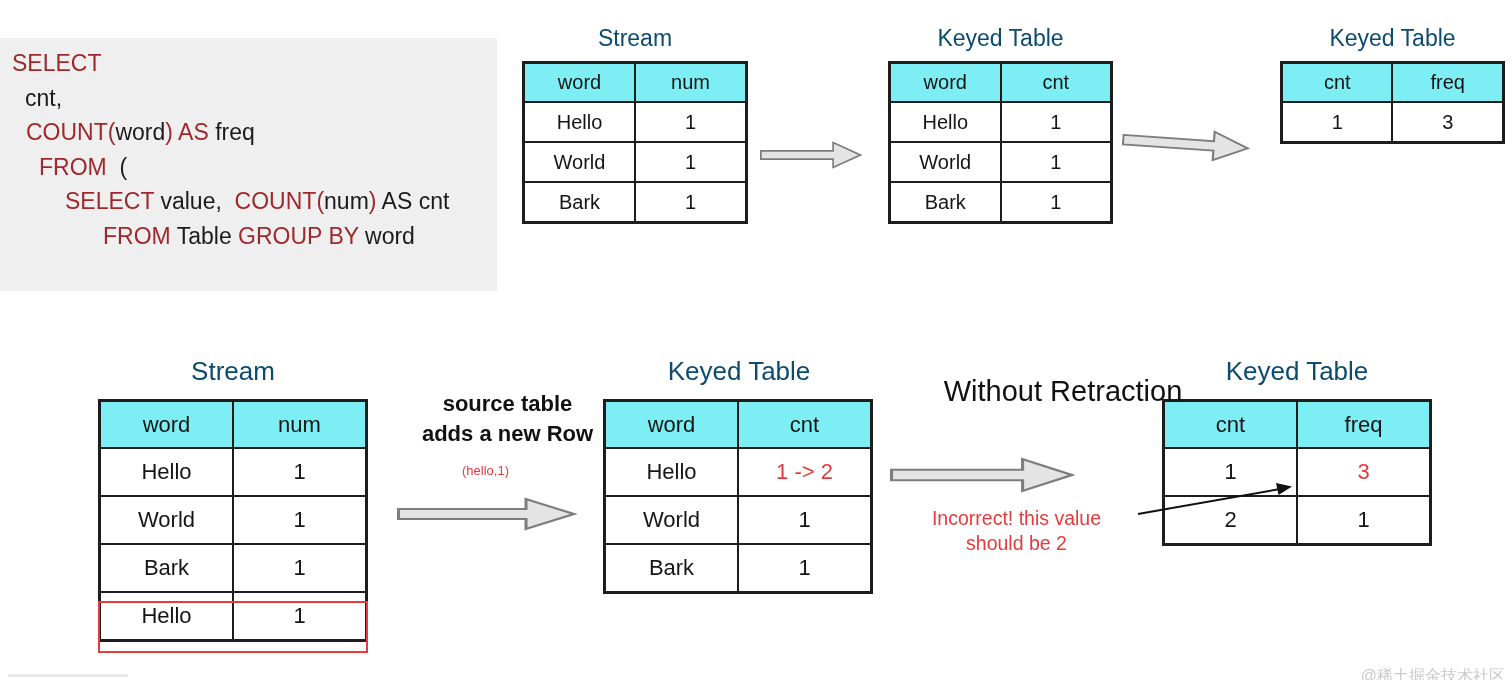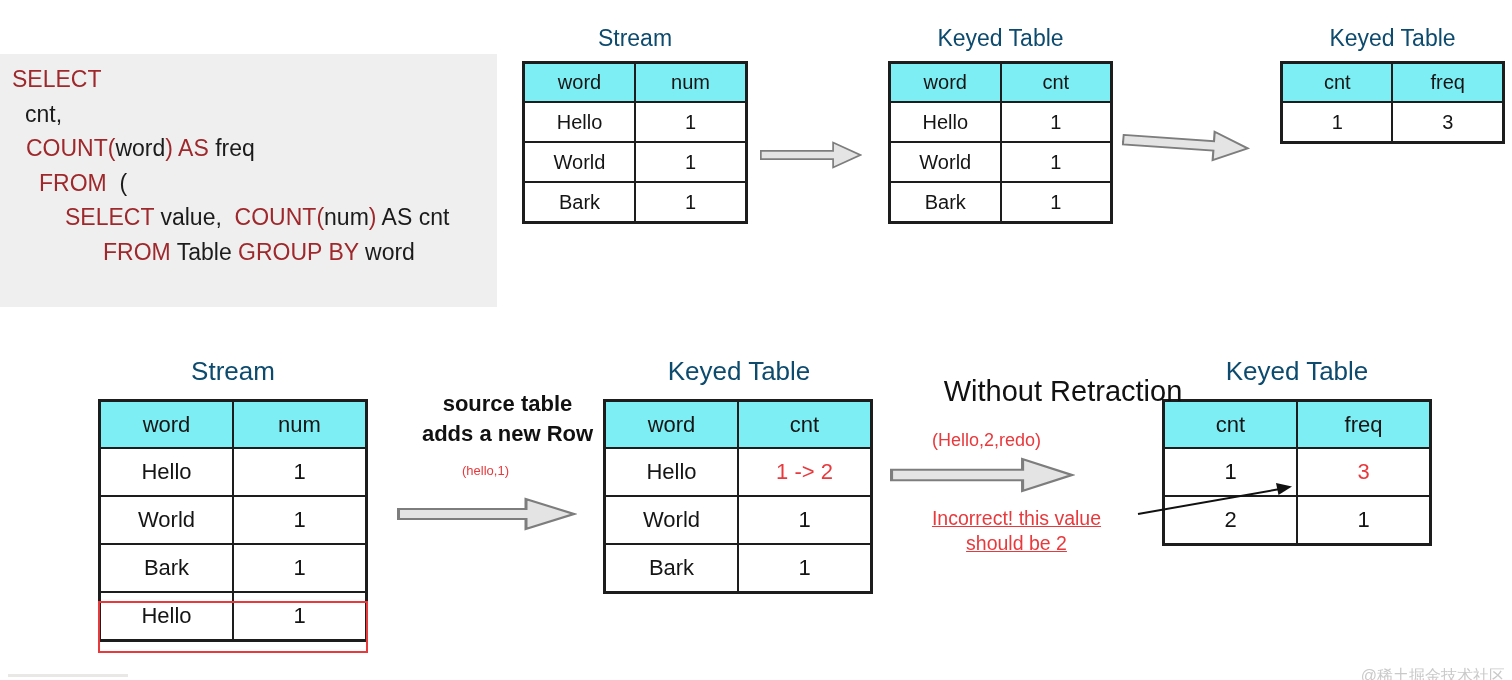--- a/index.html
+++ b/index.html
@@ -5,21 +5,21 @@
   html,body{margin:0;padding:0;background:#ffffff;}
   #stage{
     position:relative; width:1512px; height:680px; overflow:hidden;
     background:#ffffff;
     font-family:"Liberation Sans", sans-serif;
     color:#151515;
     font-weight:500;
   }
   
   #sql-block{
-    position:absolute; left:0; top:54px; width:497px; height:253px;
+    position:absolute; left:0; top:38px; width:497px; height:253px;
     background:#efefef; box-sizing:border-box; padding:8px 0 0 12px;
   }
   .sql-line{ font-size:23px; line-height:34.5px; white-space:pre; }
   .sql-line .kw{ color:#9e282b; }
   .sql-line .pl{ color:#1b1b1b; }
   
   .tblwrap{ position:absolute; }
   .tbl-title{
     position:absolute; bottom:100%; left:0; right:0;
     text-align:center; white-space:nowrap; color:#0c4a6e;
@@ -56,21 +56,21 @@
   #arrow-top-2{ left:1122px; top:127px; transform:rotate(4deg); }
   #arrow-bot-1{ left:397px; top:496px; }
   #arrow-bot-2{ left:890px; top:456px; }
   #pointer-arrow{ position:absolute; left:1130px; top:477px; }
   
   .note{ position:absolute; text-align:center; white-space:nowrap; }
   #source-note{ left:400px; top:389px; width:215px; font-size:22px; line-height:30px; color:#111;font-weight:bold; }
   #hello1-note{ left:378px; top:463px; width:215px; font-size:13px; color:#e8393c; }
   #without-retraction{ left:933px; top:375px; width:260px; font-size:29px; color:#111; }
   #hello2-note{ left:860px; top:430px; width:253px; font-size:18px; color:#e8393c; }
-  #incorrect-note{ left:890px; top:506px; width:253px; font-size:19.5px; line-height:25px; color:#e8393c;text-decoration:underline; }
+  #incorrect-note{ left:890px; top:506px; width:253px; font-size:19.5px; line-height:25px; color:#e8393c; }
   #watermark{ left:1325px; top:638px; width:180px; font-size:16px; color:#c9c9c9; text-align:right; font-weight:400;margin-top:28px; }
   
   #cropped-artifact{
     position:absolute; left:8px; top:674px; width:120px; height:6px;
     border-top:3px solid #e4e2e0; opacity:.8;
   }
 </style>
 </head>
 <body>
 
@@ -260,21 +260,20 @@
       <polygon points="162,9.5 146,6 148.5,18" fill="#111"></polygon>
     </svg>
   </div>
 
   <div id="source-note" class="note">
     <div>source table</div>
     <div>adds a new Row</div>
   </div>
   <div id="hello1-note" class="note">(hello,1)</div>
   <div id="without-retraction" class="note">Without Retraction</div>
-  <div id="hello2-note" class="note">(Hello,2,redo)</div>
   <div id="incorrect-note" class="note">
     <div>Incorrect! this value</div>
     <div>should be 2</div>
   </div>
   <div id="watermark" class="note">@稀土掘金技术社区</div>
 
   <div id="cropped-artifact"></div>
 </div>
 
 </body></html>

